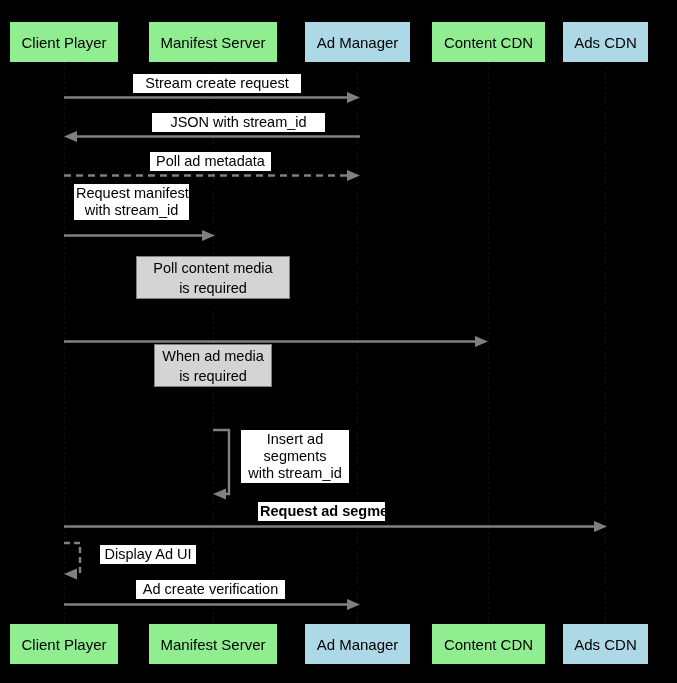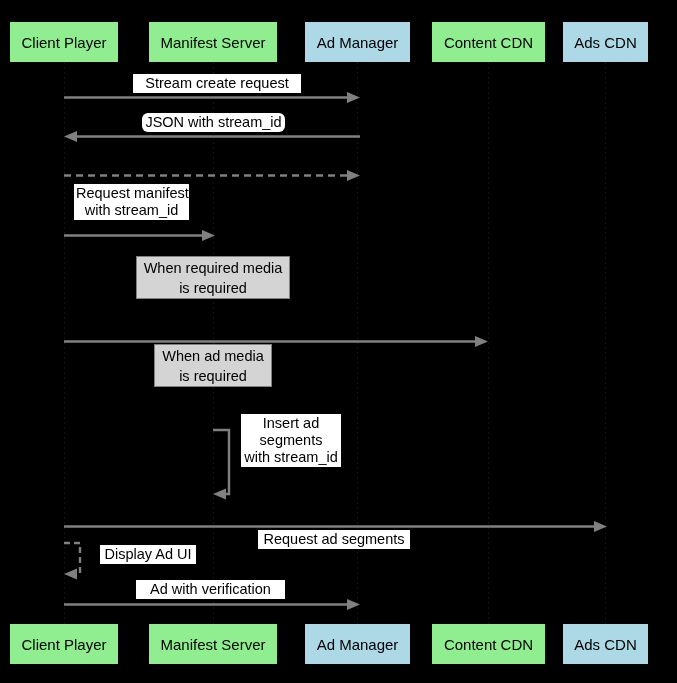--- a/index.html
+++ b/index.html
@@ -100,26 +100,27 @@
     <div class="participant-box" style="left: 149px; top: 22px; width: 128px; height: 40px; background: rgb(144, 238, 144);">Manifest Server</div>
     <div class="participant-box" style="left: 305px; top: 22px; width: 105px; height: 40px; background: rgb(173, 216, 230);">Ad Manager</div>
     <div class="participant-box" style="left: 432px; top: 22px; width: 113px; height: 40px; background: rgb(144, 238, 144);">Content CDN</div>
     <div class="participant-box" style="left: 563px; top: 22px; width: 85px; height: 40px; background: rgb(173, 216, 230);">Ads CDN</div>
     <div class="participant-box" style="left: 10px; top: 624px; width: 108px; height: 40px; background: rgb(144, 238, 144);">Client Player</div>
     <div class="participant-box" style="left: 149px; top: 624px; width: 128px; height: 40px; background: rgb(144, 238, 144);">Manifest Server</div>
     <div class="participant-box" style="left: 305px; top: 624px; width: 105px; height: 40px; background: rgb(173, 216, 230);">Ad Manager</div>
     <div class="participant-box" style="left: 432px; top: 624px; width: 113px; height: 40px; background: rgb(144, 238, 144);">Content CDN</div>
     <div class="participant-box" style="left: 563px; top: 624px; width: 85px; height: 40px; background: rgb(173, 216, 230);">Ads CDN</div>
     <div class="msg-label" style="left: 133px; top: 74px; width: 168px;">Stream create request</div>
-    <div class="msg-label" style="left: 142px; top: 113px; width: 143px; border-radius: 6px;">JSON with stream_id</div>
+    <div class="msg-label" style="left: 152px; top: 113px; width: 173px;">JSON with stream_id</div>
+    <div class="msg-label" style="left: 150px; top: 152px; width: 121px;">Poll ad metadata</div>
     <div class="msg-label" style="left: 74px; top: 184px; width: 115px;">Request manifest
 with stream_id</div>
-    <div class="msg-label" style="left: 258px; top: 530px; width: 152px;">Request ad segments</div>
-    <div class="msg-label" style="left: 136px; top: 580px; width: 149px;">Ad with verification</div>
-    <div class="msg-label" style="left: 241px; top: 414px; width: 100px;">Insert ad
+    <div class="msg-label" style="left: 258px; top: 502px; width: 127px; font-weight: bold;">Request ad segments</div>
+    <div class="msg-label" style="left: 136px; top: 580px; width: 149px;">Ad create verification</div>
+    <div class="msg-label" style="left: 241px; top: 430px; width: 108px;">Insert ad
 segments
 with stream_id</div>
     <div class="msg-label" style="left: 88px; top: 545px; width: 96px; margin-left: 12px;">Display Ad UI</div>
-    <div class="note-box" style="left: 136px; top: 256px; width: 154px; height: 43px;">When required media
+    <div class="note-box" style="left: 136px; top: 256px; width: 154px; height: 43px;">Poll content media
 is required</div>
     <div class="note-box" style="left: 154px; top: 344px; width: 118px; height: 43px;">When ad media
 is required</div>
   </div>
 
 </body></html>

